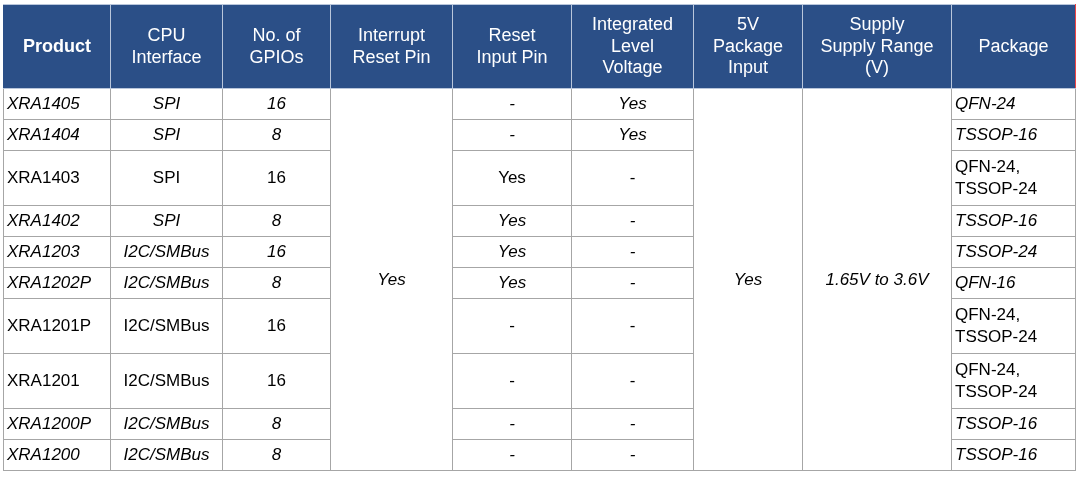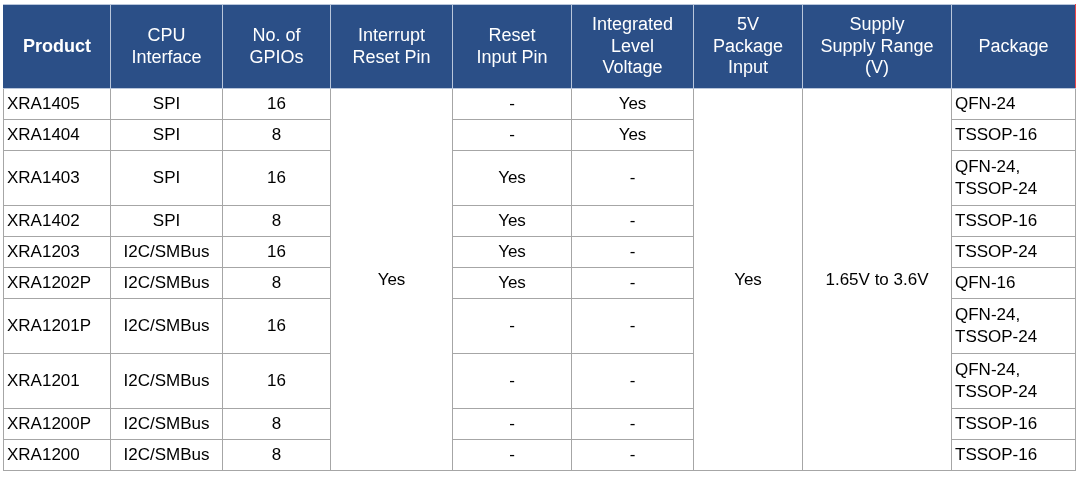--- a/index.html
+++ b/index.html
@@ -56,21 +56,21 @@
   tbody td {
     border: 1px solid #a6a6a6;
     background: #ffffff;
     text-align: center;
     vertical-align: middle;
     padding: 1px 2px;
     line-height: 1.28;
     font-size: 17px;
     box-sizing: border-box;
   }
-  tbody tr.r-single td { height: 31px; }
+  tbody tr.r-single td { height: 31px; font-style: italic; }
   tbody tr.r-double td { height: 55px; }
 
   td.cell-product {
     text-align: left;
     padding-left: 3px;
   }
   td.cell-package {
     text-align: left;
     padding-left: 3px;
   }

